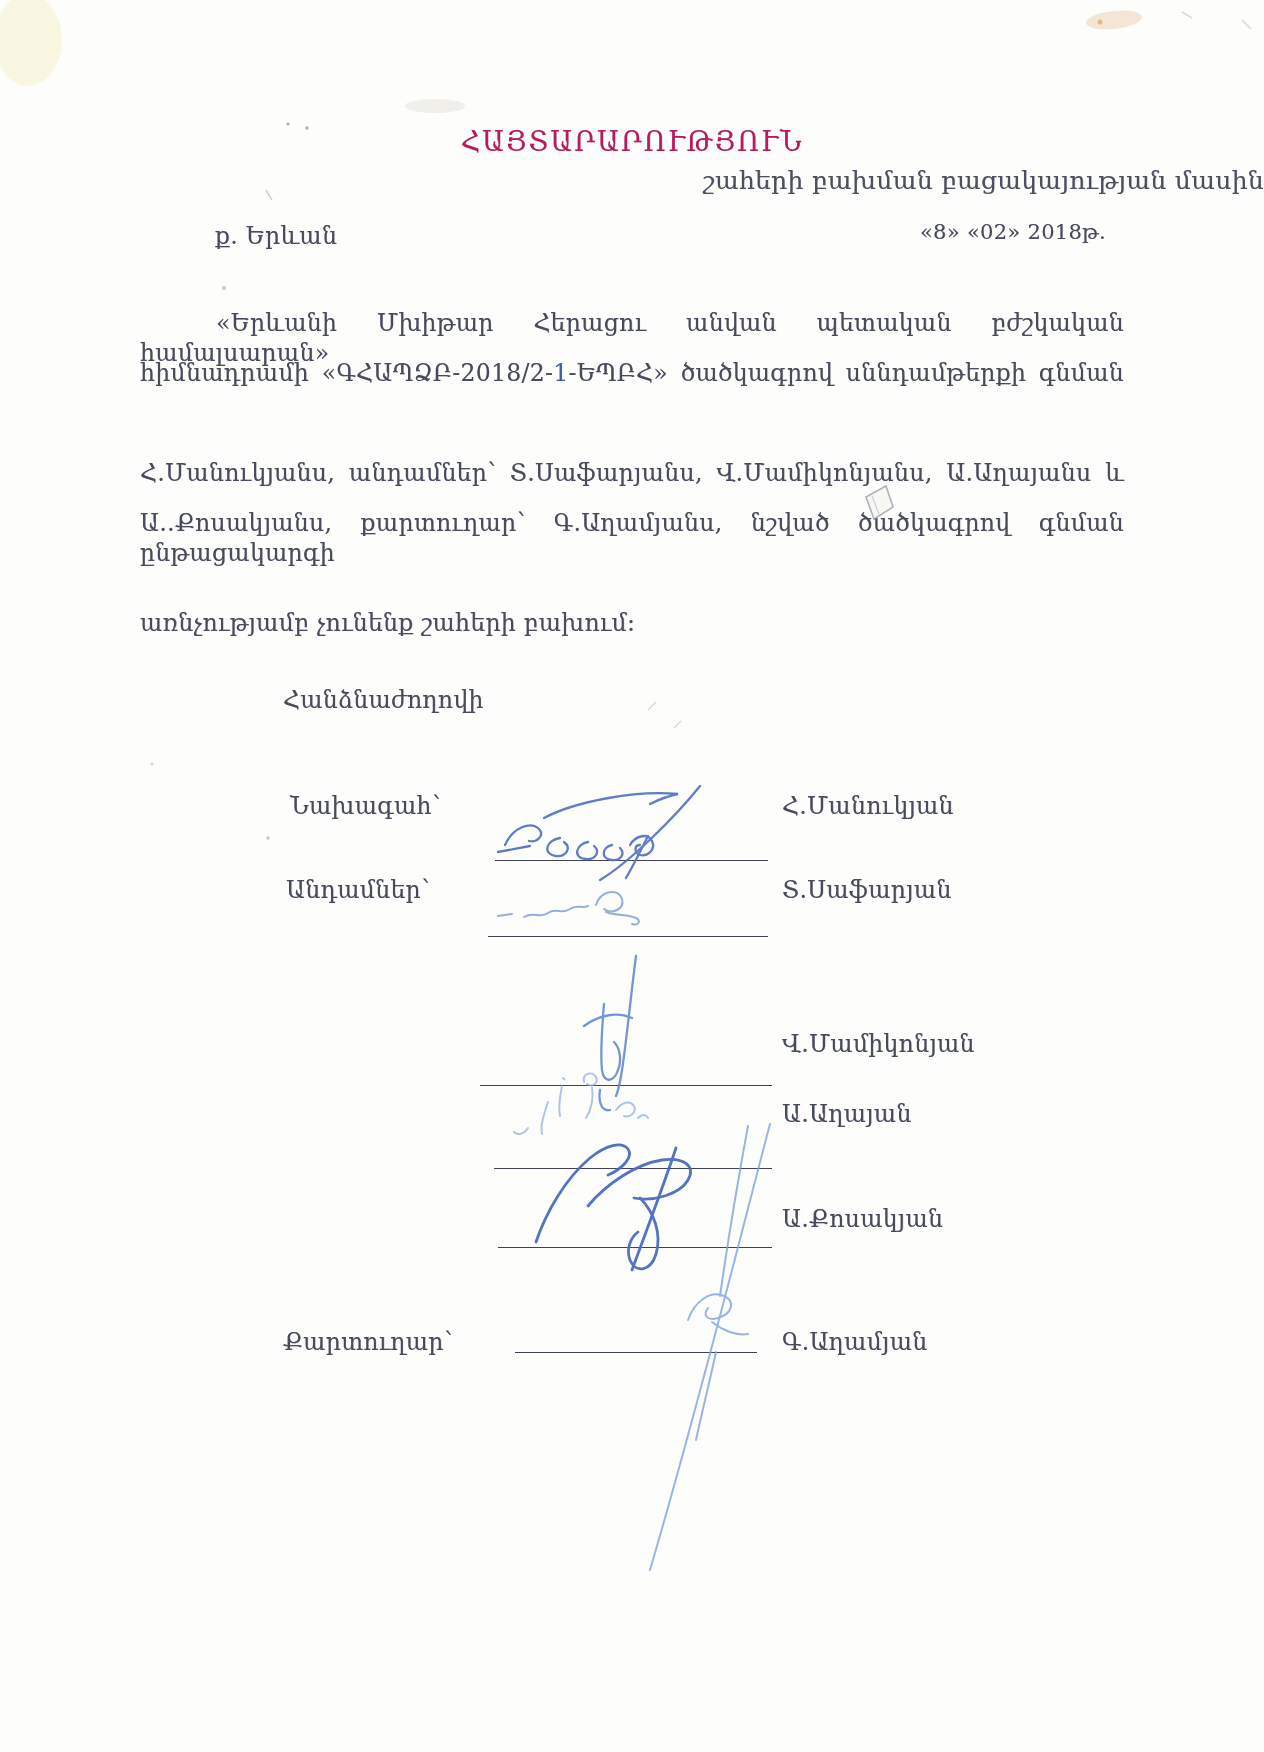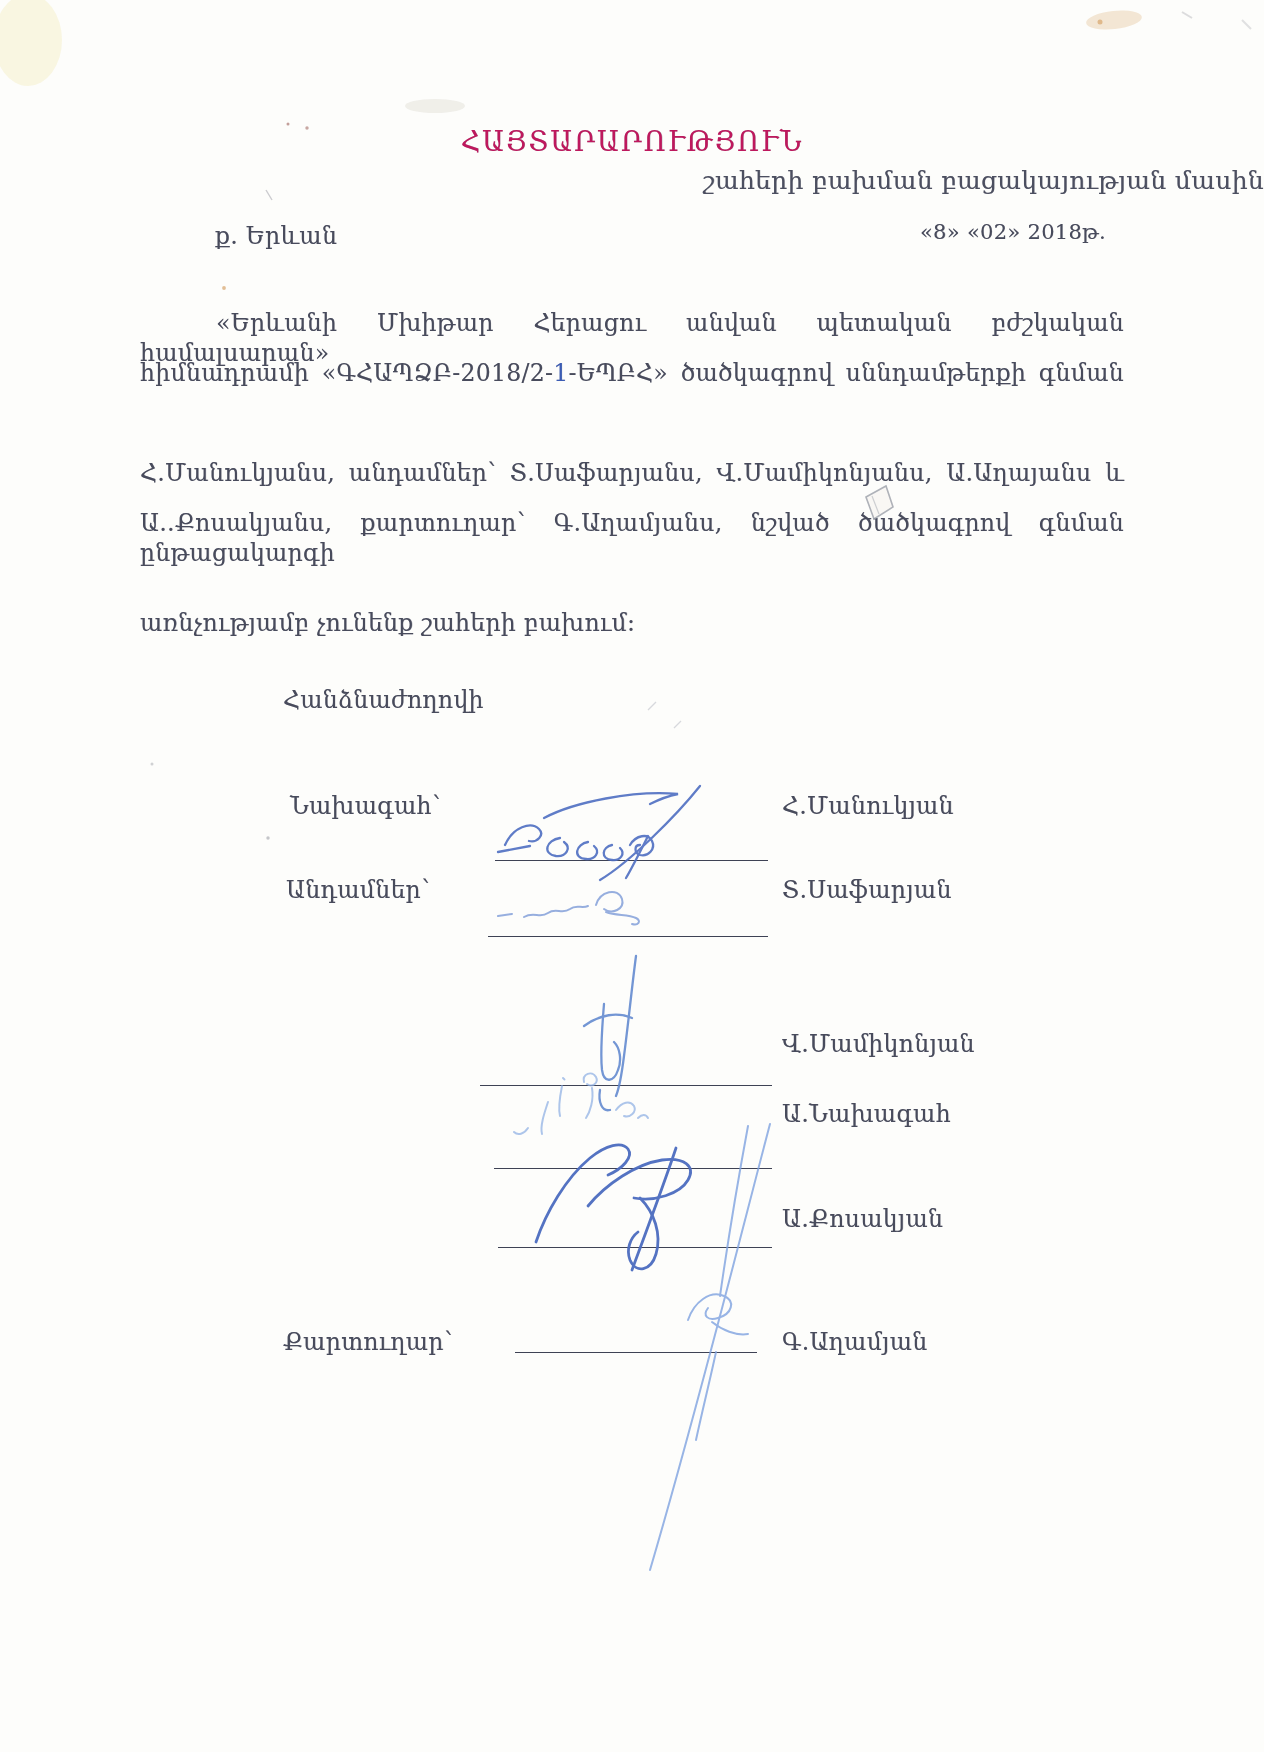--- a/index.html
+++ b/index.html
@@ -63,21 +63,21 @@
   <div class="sig-name txt" style="top:792px;">Հ.Մանուկյան</div>
 
   <div class="sig-role txt" style="top:876px; left:286px;">Անդամներ՝</div>
   <div class="sig-line" style="top:936px; left:488px; width:280px;"></div>
   <div class="sig-name txt" style="top:876px;">Տ.Սաֆարյան</div>
 
   <div class="sig-line" style="top:1085px; left:480px; width:292px;"></div>
   <div class="sig-name txt" style="top:1030px;">Վ.Մամիկոնյան</div>
 
   <div class="sig-line" style="top:1168px; left:494px; width:278px;"></div>
-  <div class="sig-name txt" style="top:1100px;">Ա.Նախագահ</div>
+  <div class="sig-name txt" style="top:1100px;">Ա.Աղայան</div>
 
   <div class="sig-line" style="top:1247px; left:498px; width:274px;"></div>
   <div class="sig-name txt" style="top:1205px;">Ա.Քոսակյան</div>
 
   <div class="sig-role txt" style="top:1328px; left:283px;">Քարտուղար՝</div>
   <div class="sig-line" style="top:1352px; left:515px; width:242px;"></div>
   <div class="sig-name txt" style="top:1328px;">Գ.Աղամյան</div>
 
   <svg class="ink" width="1264" height="1752" viewBox="0 0 1264 1752">
 

